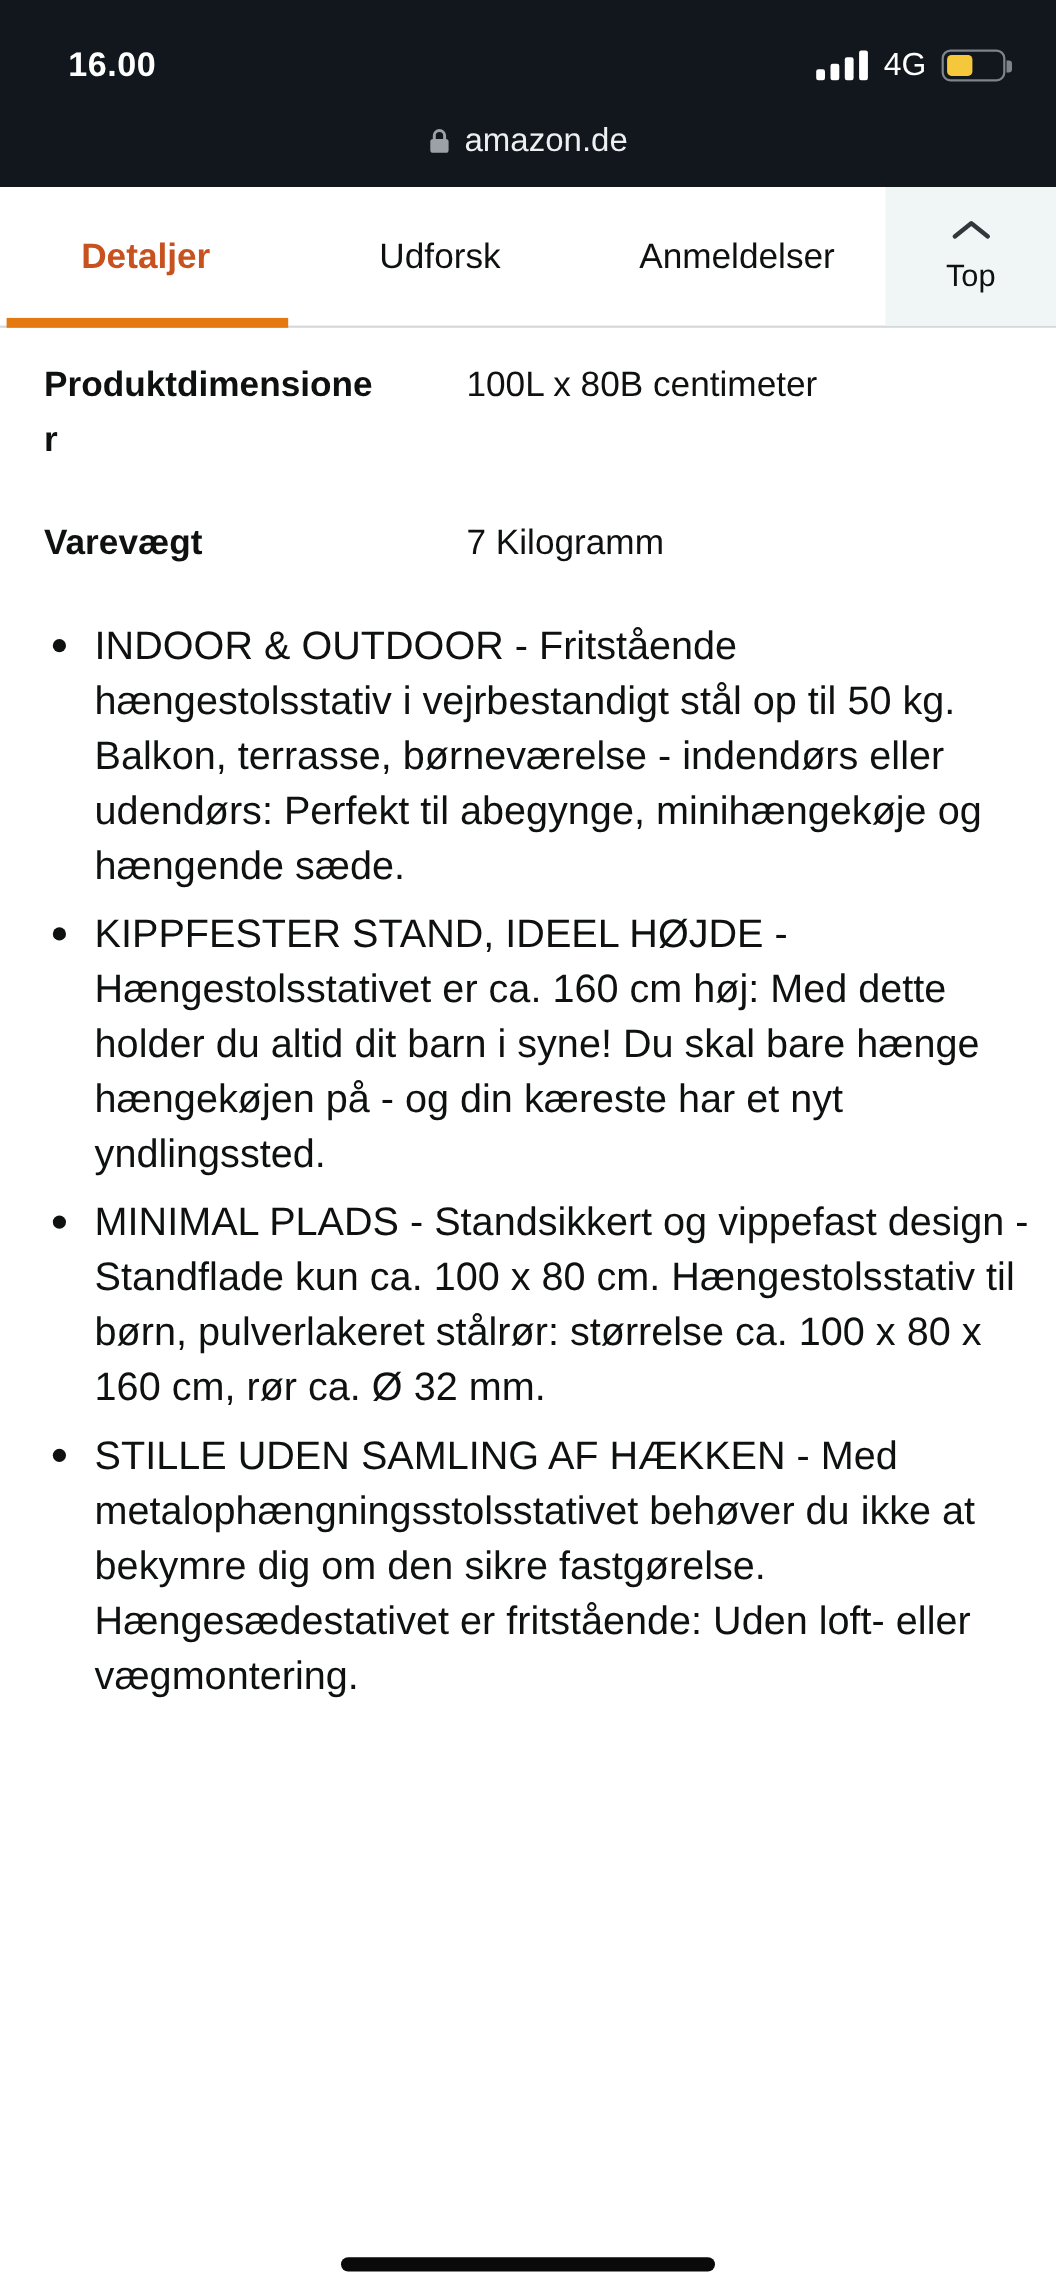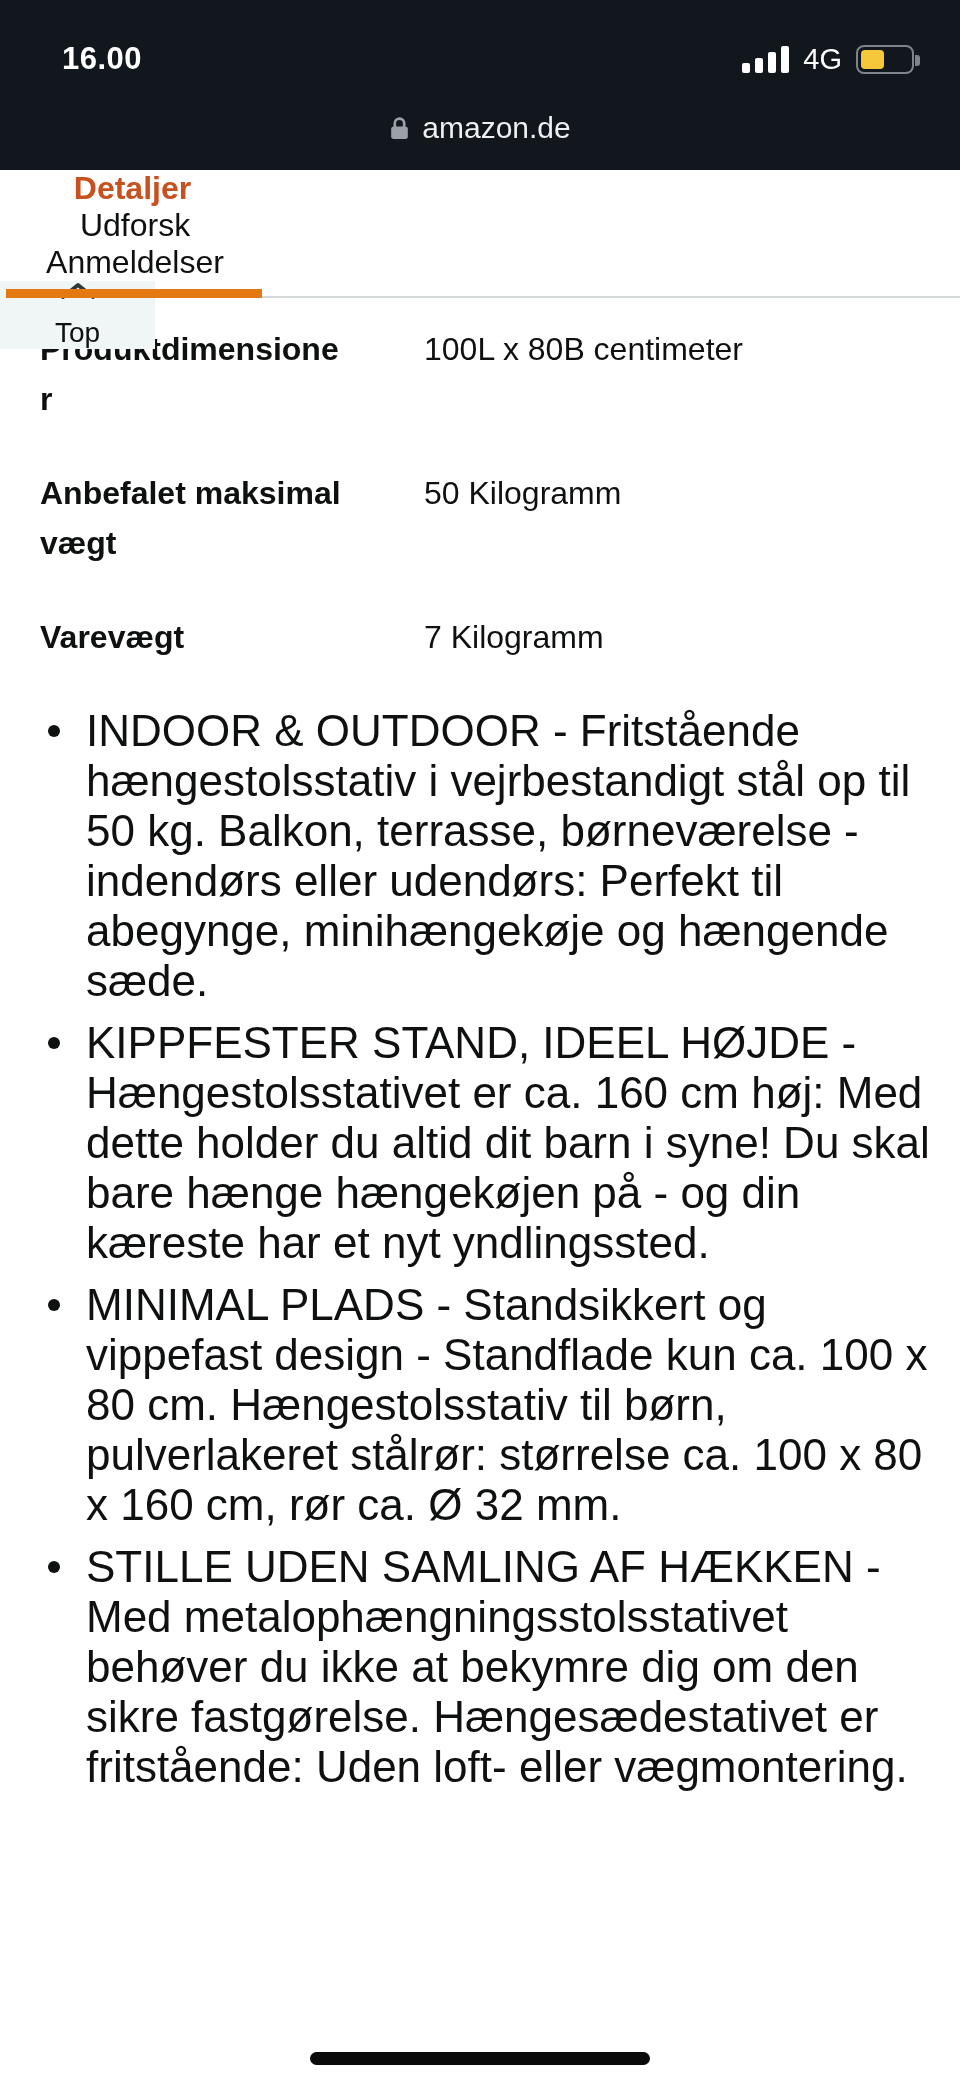--- a/index.html
+++ b/index.html
@@ -32,42 +32,42 @@
     border: 2.5px solid #7E848B; border-radius: 8px; }
   .battery .fill { position: absolute; left: 3px; top: 3px; bottom: 3px;
     width: 42%; background: #F5C83C; border-radius: 4px; }
   .battery .nub { position: absolute; right: -8px; top: 8px; width: 5px; height: 11px;
     background: #7E848B; border-radius: 0 3px 3px 0; }
   .url-row { display: flex; align-items: center; justify-content: center; gap: 12px; height: 64px; }
   .url-row .domain { color: #EDEFF1; font-size: 30px; font-weight: 400; }
 
   
   .tabbar { position: relative; display: flex; height: 128px; background: #ffffff;
-    border-bottom: 2px solid #D5D9D9; flex-direction: column; }
+    border-bottom: 2px solid #D5D9D9; }
   .tab { display: flex; align-items: center; justify-content: center;
     font-size: 32px; color: #0F1111; cursor: pointer; }
   .tab-detaljer { width: 265px; color: #C7511F; font-weight: 700; }
   .tab-udforsk { width: 270px; }
   .tab-anmeldelser { width: 270px; }
   .active-underline { position: absolute; left: 6px; bottom: -2px;
     width: 256px; height: 9px; background: #E47911; }
   .tab-top { width: 155px; background: #F0F6F6; display: flex; flex-direction: column;
     align-items: center; justify-content: center; gap: 16px; cursor: pointer; }
   .tab-top .top-label { font-size: 28px; color: #0F1111; }
 
   
   .content { padding: 26px 19px 0 40px; }
   .spec-row { display: flex; align-items: flex-start; margin-bottom: 44px; }
   .spec-label { width: 308px; font-weight: 700; font-size: 32px; line-height: 50px;
     overflow-wrap: anywhere; }
   .spec-value { margin-left: 76px; flex: 1; font-size: 32px; line-height: 50px; }
 
   .bullet-list { list-style: none; margin-top: 2px; }
   .bullet-list li { position: relative; padding-left: 46px; margin-bottom: 12px;
-    font-size: 44px; line-height: 50px; }
+    font-size: 36px; line-height: 50px; }
   .bullet-list li::before { content: ""; position: absolute; left: 8px; top: 19px;
     width: 12px; height: 12px; border-radius: 50%; background: #0F1111; }
 
   
   .home-indicator { position: absolute; left: 50%; transform: translateX(-50%);
     bottom: 14px; width: 340px; height: 13px; border-radius: 8px; background: #0a0a0a; }
 </style>
 </head>
 <body>
 
@@ -120,24 +120,20 @@
   <div class="active-underline"></div>
 </div>
 
 <div class="content">
 
   <div class="spec-row">
     <div class="spec-label">Produktdimensioner</div>
     <div class="spec-value">100L x 80B centimeter</div>
   </div>
 
-  <div class="spec-row">
-    <div class="spec-label">Anbefalet maksimal vægt</div>
-    <div class="spec-value">50 Kilogramm</div>
-  </div>
 
   <div class="spec-row">
     <div class="spec-label">Varevægt</div>
     <div class="spec-value">7 Kilogramm</div>
   </div>
 
   <ul class="bullet-list">
     <li>INDOOR &amp; OUTDOOR - Fritstående hængestolsstativ i vejrbestandigt stål op til 50 kg. Balkon, terrasse, børneværelse - indendørs eller udendørs: Perfekt til abegynge, minihængekøje og hængende sæde.</li>
     <li>KIPPFESTER STAND, IDEEL HØJDE - Hængestolsstativet er ca. 160 cm høj: Med dette holder du altid dit barn i syne! Du skal bare hænge hængekøjen på - og din kæreste har et nyt yndlingssted.</li>
     <li>MINIMAL PLADS - Standsikkert og vippefast design - Standflade kun ca. 100 x 80 cm. Hængestolsstativ til børn, pulverlakeret stålrør: størrelse ca. 100 x 80 x 160 cm, rør ca. Ø 32 mm.</li>

